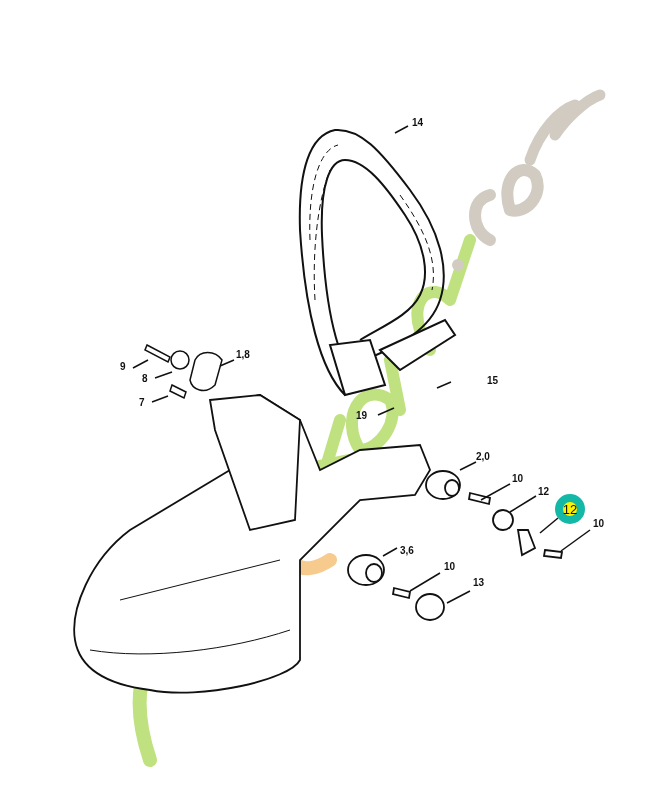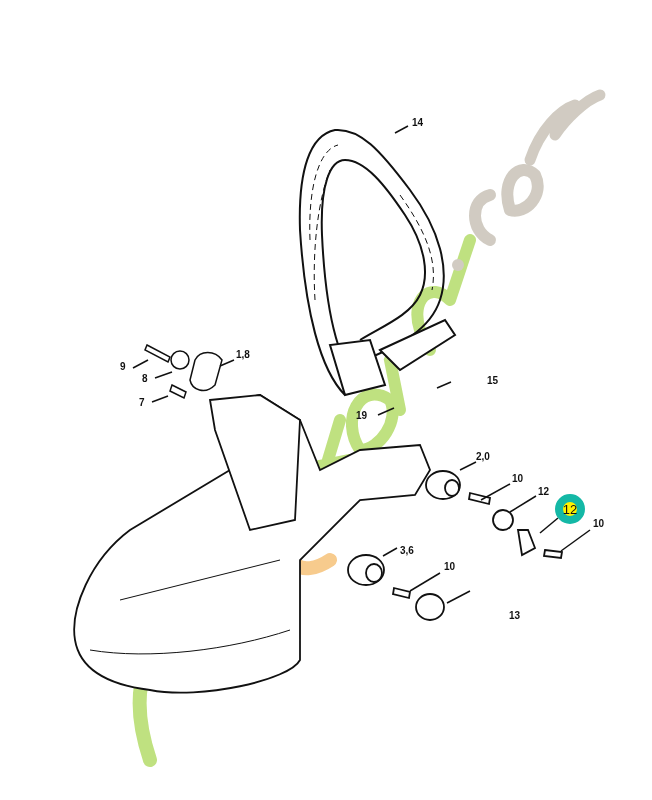--- a/index.html
+++ b/index.html
@@ -96,13 +96,13 @@
 <div class="callout" style="left:236px;top:350px;">1,8</div>
 <div class="callout" style="left:455px;top:376px;margin-left:32px;">15</div>
 <div class="callout" style="left:356px;top:411px;">19</div>
 <div class="callout" style="left:476px;top:452px;">2,0</div>
 <div class="callout" style="left:512px;top:474px;">10</div>
 <div class="callout" style="left:538px;top:487px;">12</div>
 <div class="callout highlight" style="left:555px;top:494px;">12</div>
 <div class="callout" style="left:593px;top:519px;">10</div>
 <div class="callout" style="left:400px;top:546px;">3,6</div>
 <div class="callout" style="left:444px;top:562px;">10</div>
-<div class="callout" style="left:473px;top:611px;margin-left:36px;">13</div>
+<div class="callout" style="left:473px;top:578px;">13</div>
 
 </body></html>

